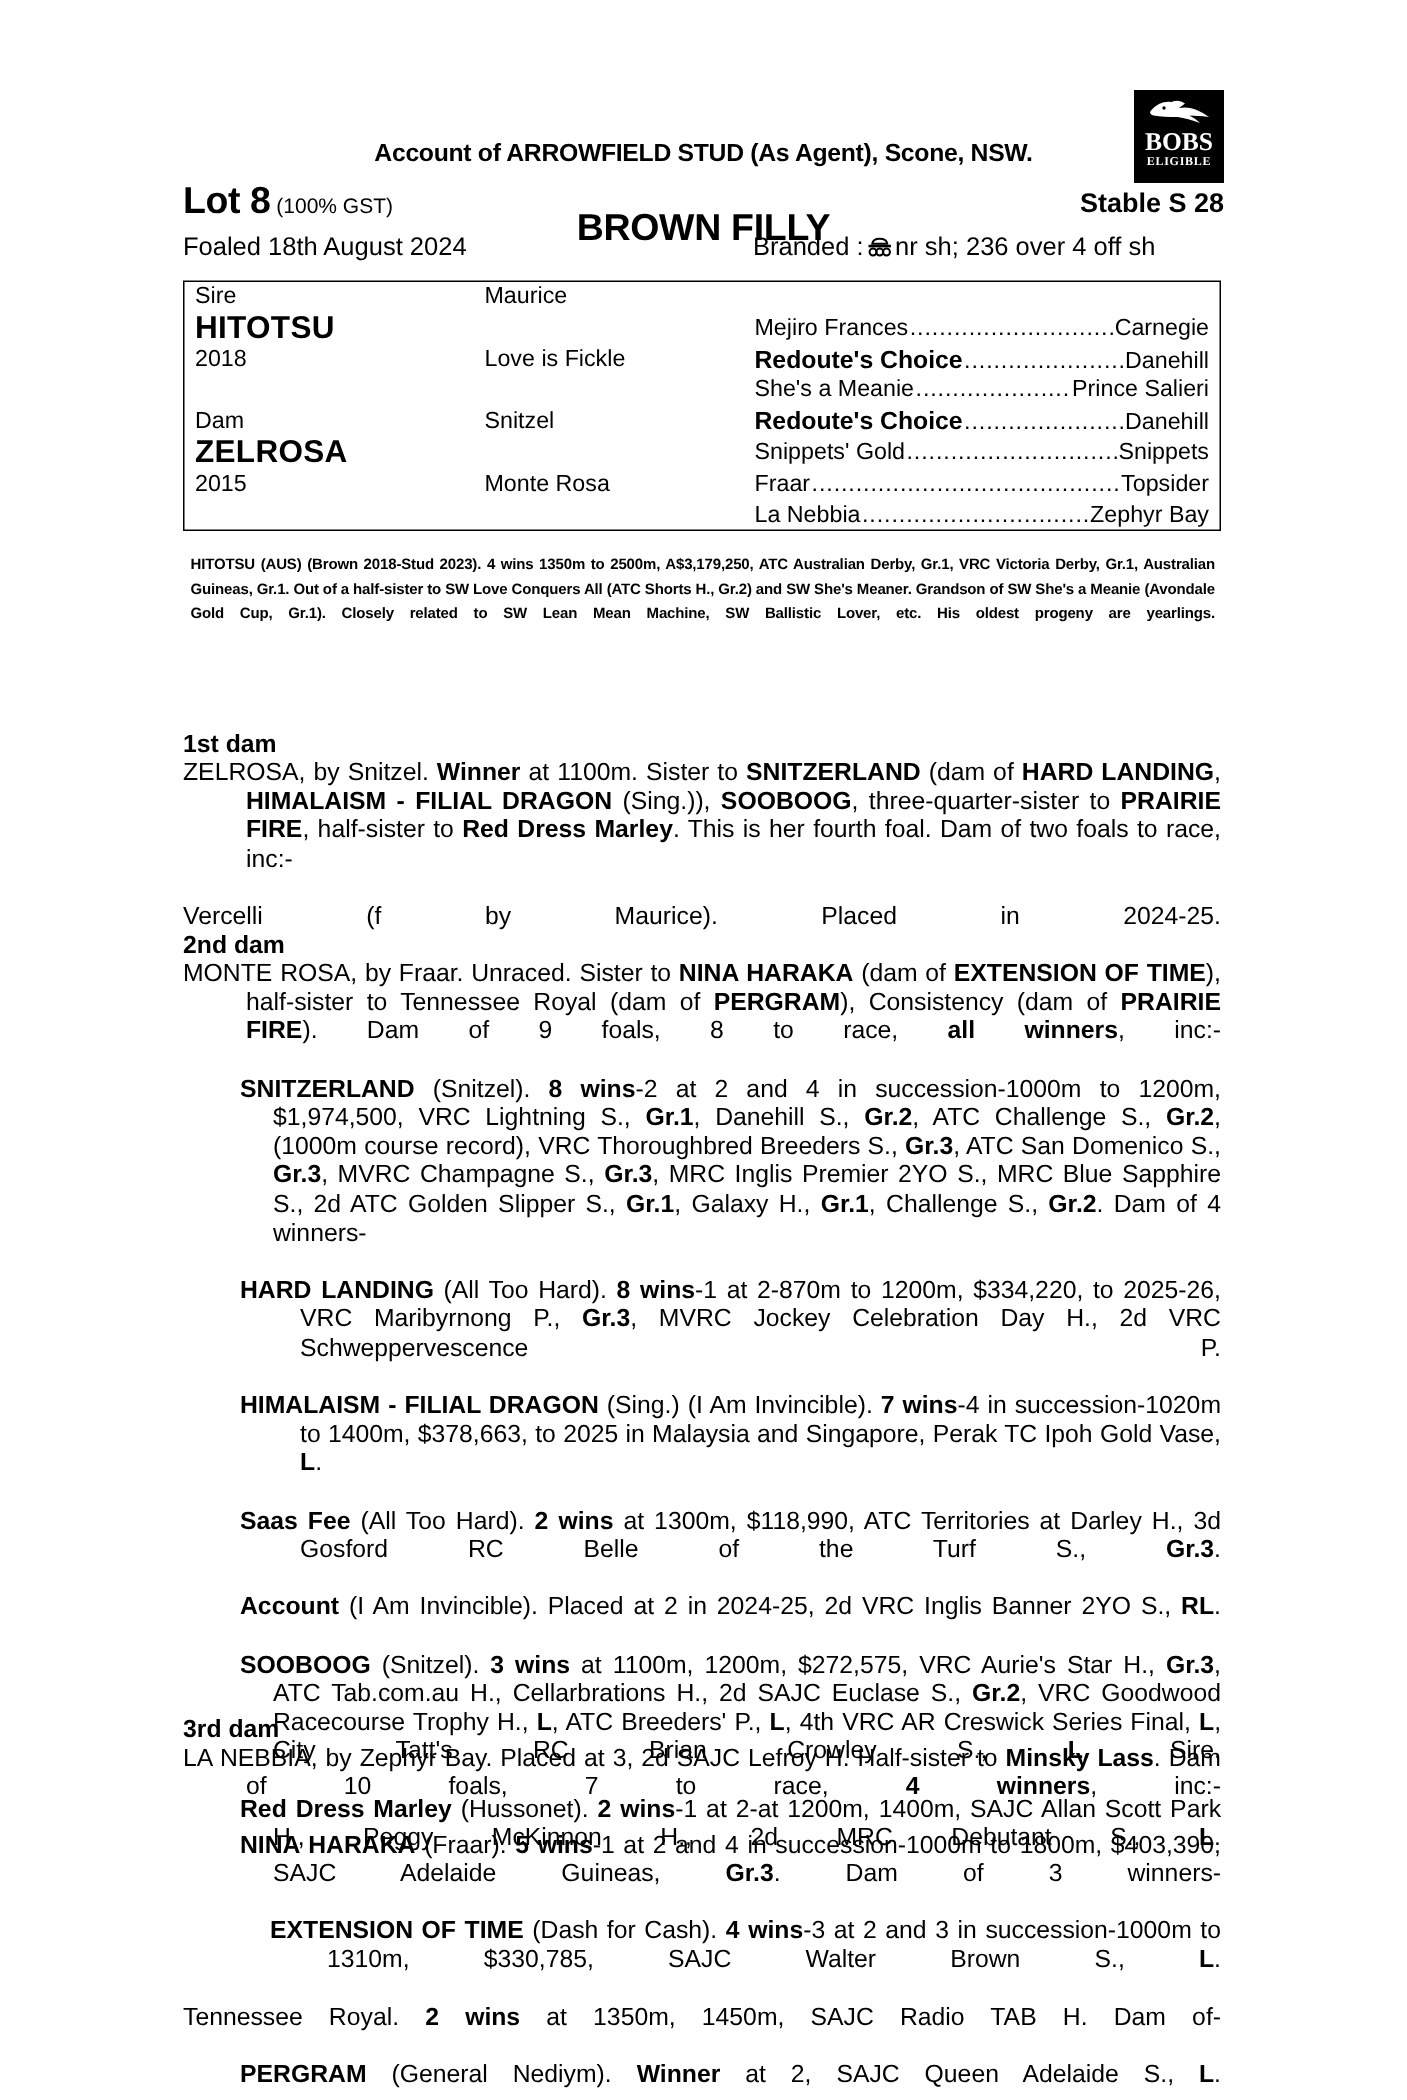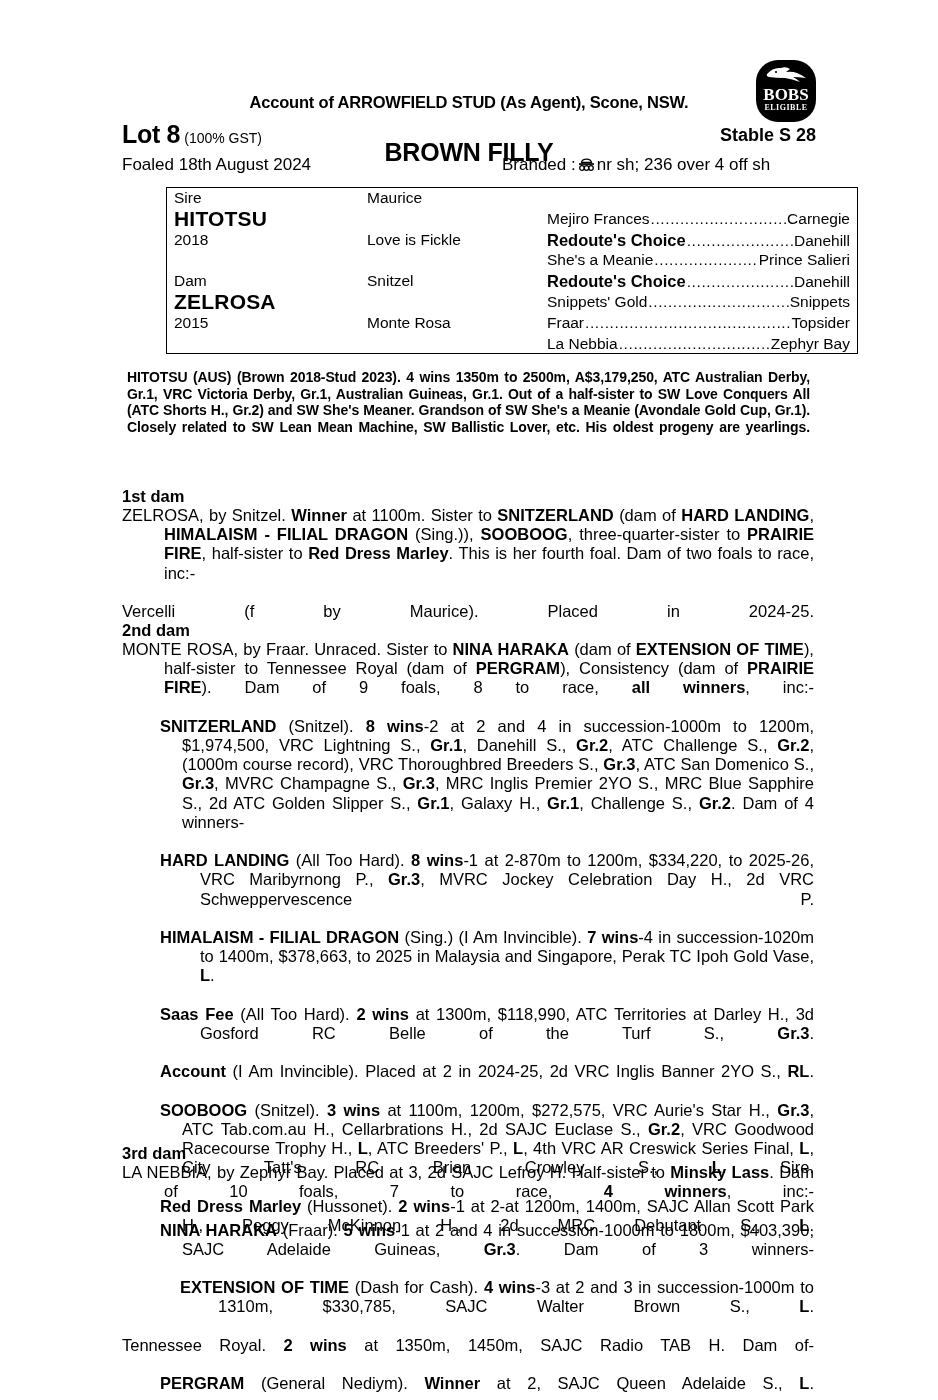--- a/index.html
+++ b/index.html
@@ -26,21 +26,20 @@
   .bobs-logo {
     position: absolute;
     left: 756px;
     top: 60px;
     width: 60px;
     height: 62px;
     background: #000000;
     color: #ffffff;
     text-align: center;
     overflow: hidden;
-    border-radius: 22px;
   }
   .bobs-horse {
     display: block;
     margin: 5px auto 0 auto;
     width: 44px;
     height: 20px;
   }
   .bobs-word {
     display: block;
     font-family: "Liberation Serif", serif;
@@ -142,21 +141,20 @@
 
   
   .ped-table {
     position: absolute;
     left: 0;
     top: 187px;
     width: 692px;
     border: 1.5px solid #000;
     box-sizing: border-box;
     height: 167px;
-    margin-left: 44px;
   }
   .ped-row {
     display: flex;
     height: 20.8px;
     line-height: 20.8px;
     font-size: 15.5px;
   }
   .ped-c1 {
     width: 200px;
     padding-left: 7px;
@@ -203,21 +201,21 @@
   .leader .lead-b { flex: 0 0 auto; }
   .bold-cell .lead-a { font-weight: bold; font-size: 16.5px; }
 
   
   .sire-note {
     position: absolute;
     left: 5px;
     top: 369px;
     width: 683px;
     font-weight: bold;
-    font-size: 14px;
+    font-size: 10px;
     line-height: 16.6px;
     text-align: justify;
     letter-spacing: -0.1px;
   }
   .sire-note::after { content: ""; display: inline-block; width: 100%; }
 
   
   .dam-head {
     font-weight: bold;
     font-size: 16.5px;

